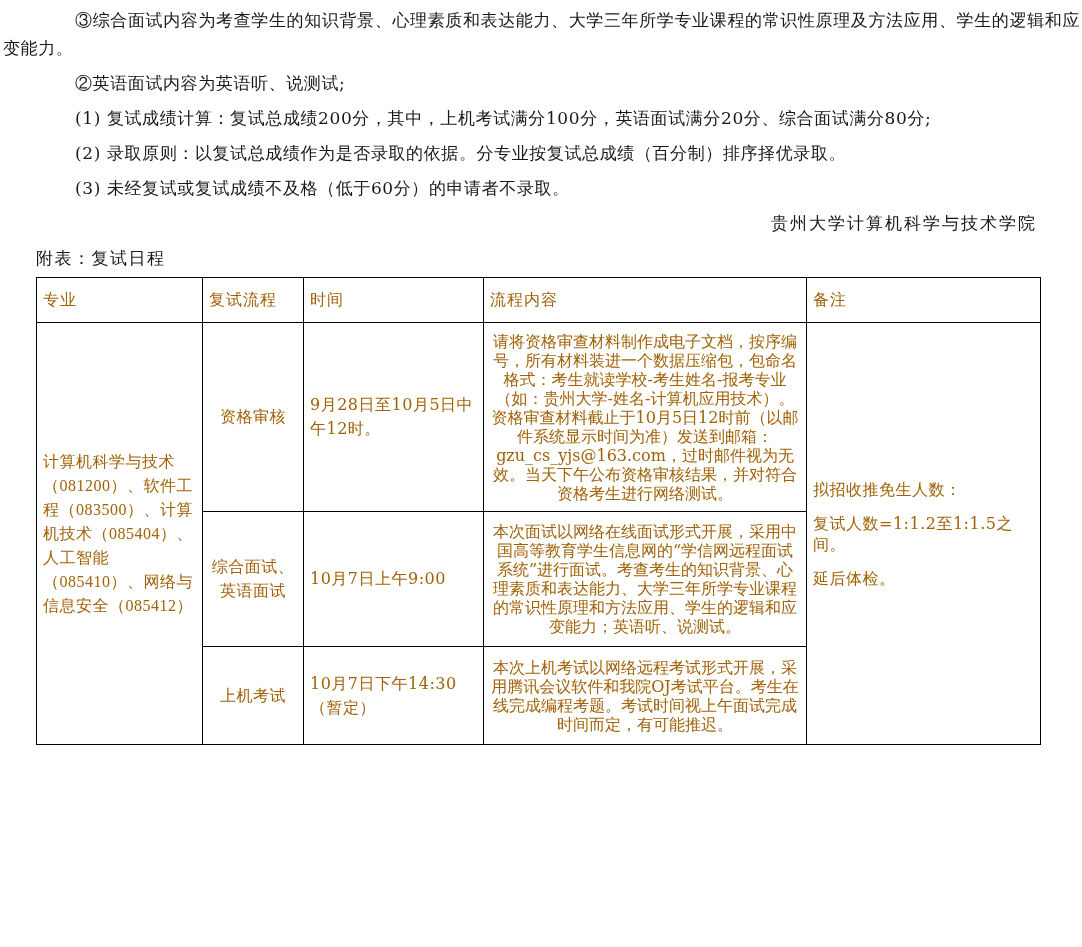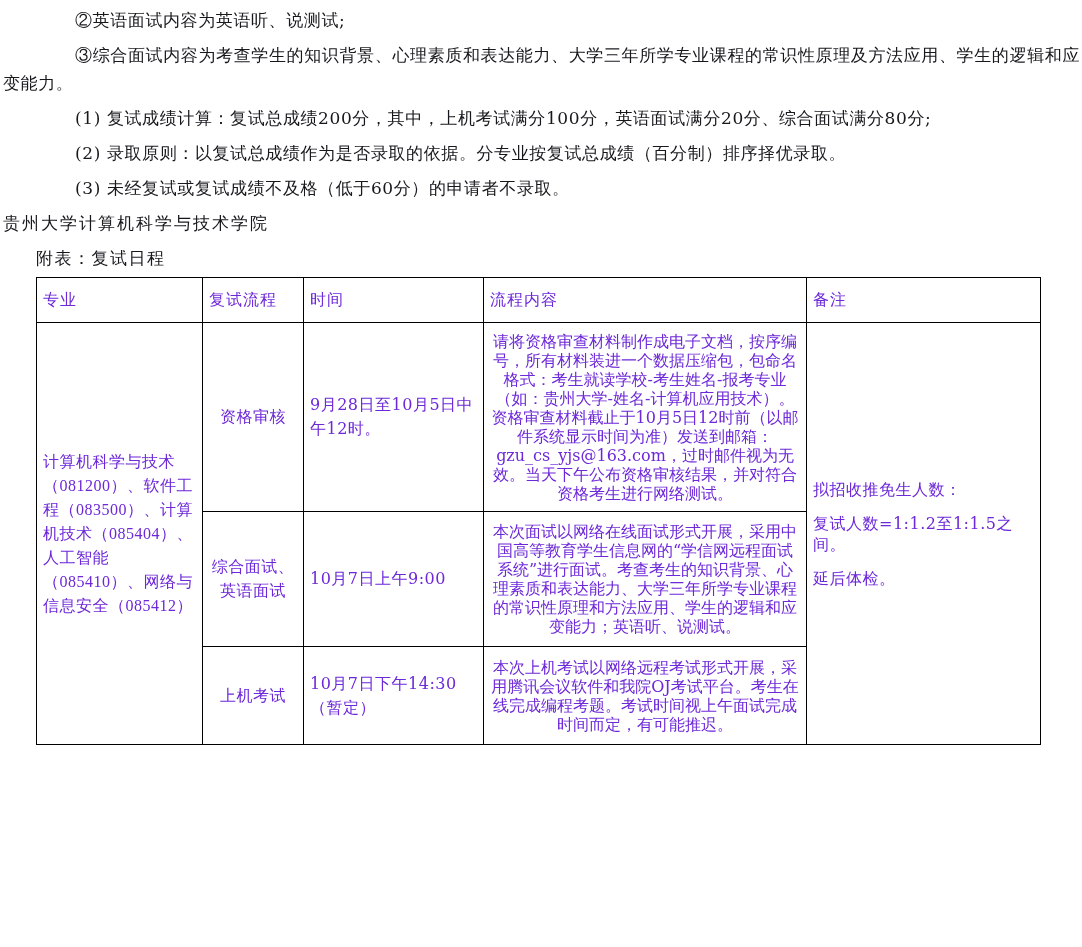--- a/index.html
+++ b/index.html
@@ -15,20 +15,21 @@
     line-height:28px;
     letter-spacing:0.6px;
     text-indent:72px;
     text-align:justify;
     margin-bottom:7px;
   }
   .sig{
     font-size:17px;
     line-height:28px;
     letter-spacing:2px;
+    text-align:right;
     padding-right:43px;
     margin:4px 0 7px 0;
   }
   .date-line{
     font-size:17px;
     line-height:28px;
     letter-spacing:1px;
     text-align:right;
     padding-right:97px;
     margin:0 0 7px 0;
@@ -44,21 +45,21 @@
     border-collapse:collapse;
     table-layout:fixed;
     width:1004px;
     margin-left:33px;
     background:#fff;
   }
   table.schedule td{
     border:1px solid #000;
     vertical-align:middle;
     font-size:16px;
-    color:#6d28d9;
+    color:#a16207;
     padding:2px 6px;
     word-break:break-word;
     overflow:hidden;
     margin-left:48px;
   }
   tr.hdr{height:45px;}
   tr.r1{height:189px;}
   tr.r2{height:135px;}
   tr.r3{height:98px;}
   td.hcell{font-size:16px;letter-spacing:1px;padding-left:7px;}
@@ -91,22 +92,22 @@
     font-size:16px;
     line-height:21px;
     letter-spacing:0.5px;
   }
 </style>
 </head>
 <body>
 
 <div class="doc">
 
+  <p class="para">③综合面试内容为考查学生的知识背景、心理素质和表达能力、大学三年所学专业课程的常识性原理及方法应用、学生的逻辑和应变能力。</p>
   <p class="para">②英语面试内容为英语听、说测试;</p>
-  <p class="para">③综合面试内容为考查学生的知识背景、心理素质和表达能力、大学三年所学专业课程的常识性原理及方法应用、学生的逻辑和应变能力。</p>
   <p class="para">(1) 复试成绩计算：复试总成绩200分，其中，上机考试满分100分，英语面试满分20分、综合面试满分80分;</p>
   <p class="para">(2) 录取原则：以复试总成绩作为是否录取的依据。分专业按复试总成绩（百分制）排序择优录取。</p>
   <p class="para">(3) 未经复试或复试成绩不及格（低于60分）的申请者不录取。</p>
 
   <p class="sig">贵州大学计算机科学与技术学院</p>
 
   <p class="caption">附表：复试日程</p>
 
   <table class="schedule">
     <colgroup>

